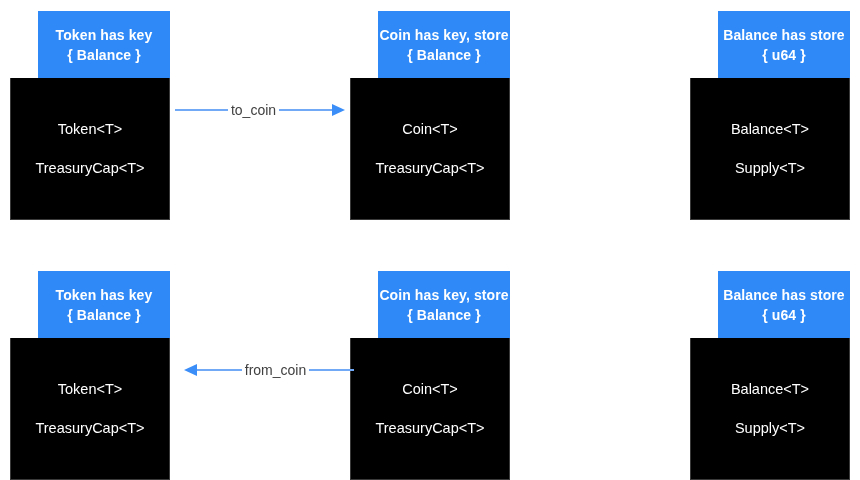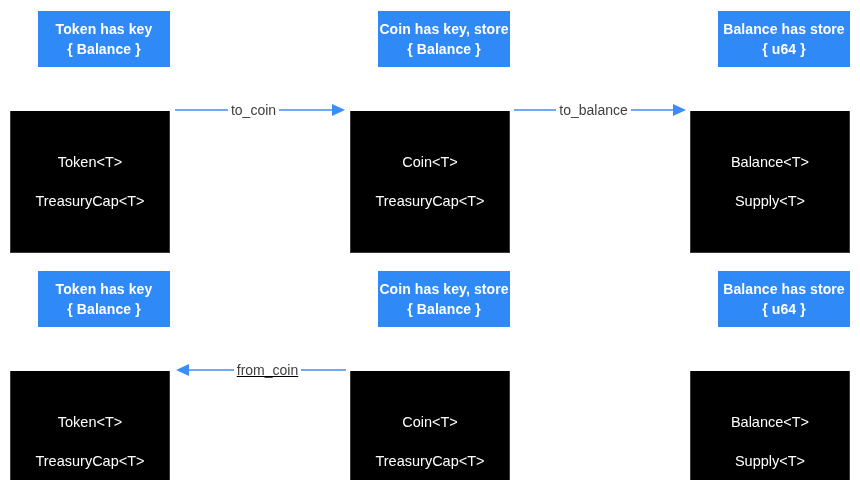--- a/index.html
+++ b/index.html
@@ -17,21 +17,21 @@
   }
   
   .entity-box {
     position: absolute;
     width: 160px;
     height: 199px;
     box-sizing: border-box;
   }
   .box-header {
     box-sizing: border-box;
-    height: 56px;
+    height: 67px;
     background: #2F8AF7;
     color: #ffffff;
     display: flex;
     flex-direction: column;
     align-items: center;
     justify-content: center;
     text-align: center;
     font-size: 14px;
     font-weight: 600;
     line-height: 20px;
@@ -47,21 +47,20 @@
     color: #ffffff;
     display: flex;
     flex-direction: column;
     align-items: center;
     justify-content: center;
     gap: 19px;
     text-align: center;
     font-size: 14.5px;
     font-weight: 400;
     line-height: 20px;
-    margin-top: 44px;
   }
   
   .pos-r0-c0 { left: 10px;  top: 11px; }
   .pos-r0-c1 { left: 350px; top: 11px; }
   .pos-r0-c2 { left: 690px; top: 11px; }
   .pos-r1-c0 { left: 10px;  top: 271px; }
   .pos-r1-c1 { left: 350px; top: 271px; }
   .pos-r1-c2 { left: 690px; top: 271px; }
 
   
@@ -92,21 +91,21 @@
     border-left: 13px solid #3B8EF8;
   }
   .arrowhead-left {
     width: 0; height: 0;
     border-top: 6px solid transparent;
     border-bottom: 6px solid transparent;
     border-right: 13px solid #3B8EF8;
   }
   .pos-a-top1    { left: 175px; top: 98px;  width: 170px; }
   .pos-a-top2    { left: 514px; top: 98px;  width: 172px; }
-  .pos-a-bot1    { left: 176px; top: 358px; width: 170px; text-decoration: underline; }
+  .pos-a-bot1    { left: 184px; top: 358px; width: 170px; }
   .pos-a-bot2    { left: 515px; top: 358px; width: 172px; }
 </style>
 </head>
 <body>
 
 <div class="canvas">
 
   <div class="entity-box pos-r0-c0">
     <div class="box-header">
       <span>Token has key</span>
@@ -140,26 +139,20 @@
     </div>
   </div>
 
   <div class="arrow pos-a-top1">
     <span class="line"></span>
     <span class="arrow-label">to_coin</span>
     <span class="line"></span>
     <span class="arrowhead-right"></span>
   </div>
 
-  <div class="arrow pos-a-top2">
-    <span class="line"></span>
-    <span class="arrow-label">to_balance</span>
-    <span class="line"></span>
-    <span class="arrowhead-right"></span>
-  </div>
 
   <div class="entity-box pos-r1-c0">
     <div class="box-header">
       <span>Token has key</span>
       <span>{ Balance }</span>
     </div>
     <div class="box-body">
       <span>Token&lt;T&gt;</span>
       <span>TreasuryCap&lt;T&gt;</span>
     </div>

